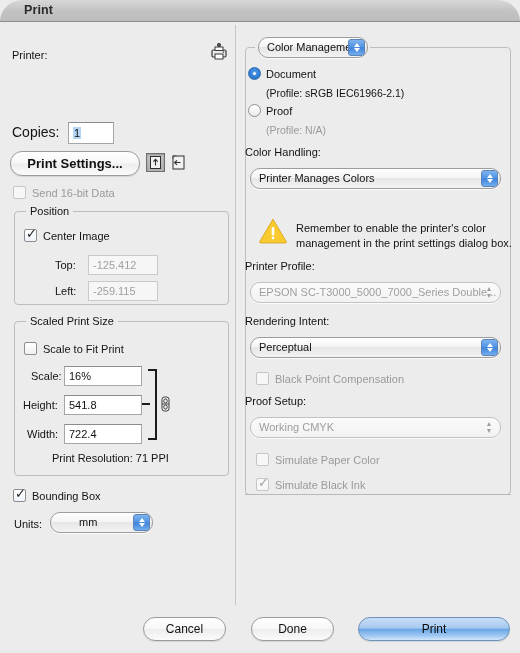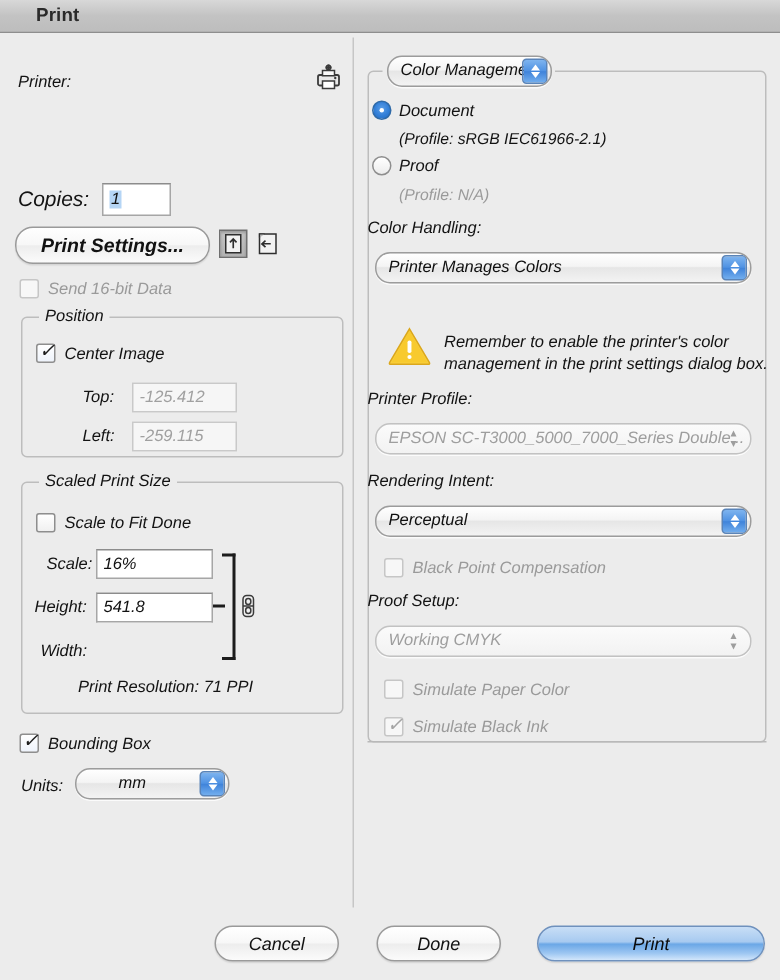--- a/index.html
+++ b/index.html
@@ -18,20 +18,21 @@
   }
 
   
   .window {
     position: relative;
     width: 520px;
     height: 653px;
     background: #ececec;
     box-sizing: border-box;
     overflow: hidden;
+    border-radius: 22px;
   }
 
   .titlebar {
     position: absolute;
     left: 0; top: 0;
     width: 520px;
     height: 22px;
     background: linear-gradient(to bottom, #d8d8d8 0%, #c3c3c3 50%, #bdbdbd 100%);
     border-bottom: 1px solid #8e8e8e;
     box-sizing: border-box;
@@ -45,21 +46,20 @@
     color: #2b2b2b;
     letter-spacing: 0.1px;
   }
 
   .content {
     position: absolute;
     left: 0; top: 23px;
     width: 480px;
     height: 630px;
     background: #ececec;
-    font-style: italic;
   }
 
   
   .label {
     font-size: 11px;
     color: #131313;
   }
   .label.big {
     font-size: 14px;
   }
@@ -352,33 +352,36 @@
 
     <div class="label abs" style="left:55px; top:262px;">Left:</div>
     <div class="textfield disabled" style="left:88px; top:258px; width:70px;">
       <span>-259.115</span>
     </div>
 
     <div class="groupbox" style="left:14px; top:298px; width:215px; height:155px;"></div>
     <div class="groupbox-title" style="left:26px; top:292px;">Scaled Print Size</div>
 
     <div class="checkbox" style="left:24px; top:319px;"></div>
-    <div class="label abs" style="left:43px; top:320px;">Scale to Fit Done</div>
+    <div class="label abs" style="left:43px; top:320px;">Scale to Fit Print</div>
 
     <div class="label abs" style="left:31px; top:347px;">Scale:</div>
     <div class="textfield" style="left:64px; top:343px; width:78px;">
       <span>16%</span>
     </div>
 
     <div class="label abs" style="left:23px; top:376px;">Height:</div>
     <div class="textfield" style="left:64px; top:372px; width:78px;">
       <span>541.8</span>
     </div>
 
     <div class="label abs" style="left:27px; top:405px;">Width:</div>
+    <div class="textfield" style="left:64px; top:401px; width:78px;">
+      <span>722.4</span>
+    </div>
 
     <div class="bracket" style="left:148px; top:346px; width:9px; height:71px;"></div>
     <div class="bracket-stem" style="left:142px; top:380px; width:8px;"></div>
     <div class="chain" style="left:161px; top:373px;">
       <svg class="icon-svg" width="9" height="16" viewBox="0 0 9 16">
         <rect x="1" y="1" width="7" height="14" rx="2.5" fill="#f0f0f0" stroke="#3a3a3a" stroke-width="1"></rect>
         <rect x="2.8" y="3" width="3.4" height="4" rx="1.7" fill="none" stroke="#3a3a3a" stroke-width="1"></rect>
         <rect x="2.8" y="9" width="3.4" height="4" rx="1.7" fill="none" stroke="#3a3a3a" stroke-width="1"></rect>
         <line x1="1" y1="8" x2="8" y2="8" stroke="#3a3a3a" stroke-width="0.9"></line>
       </svg>

